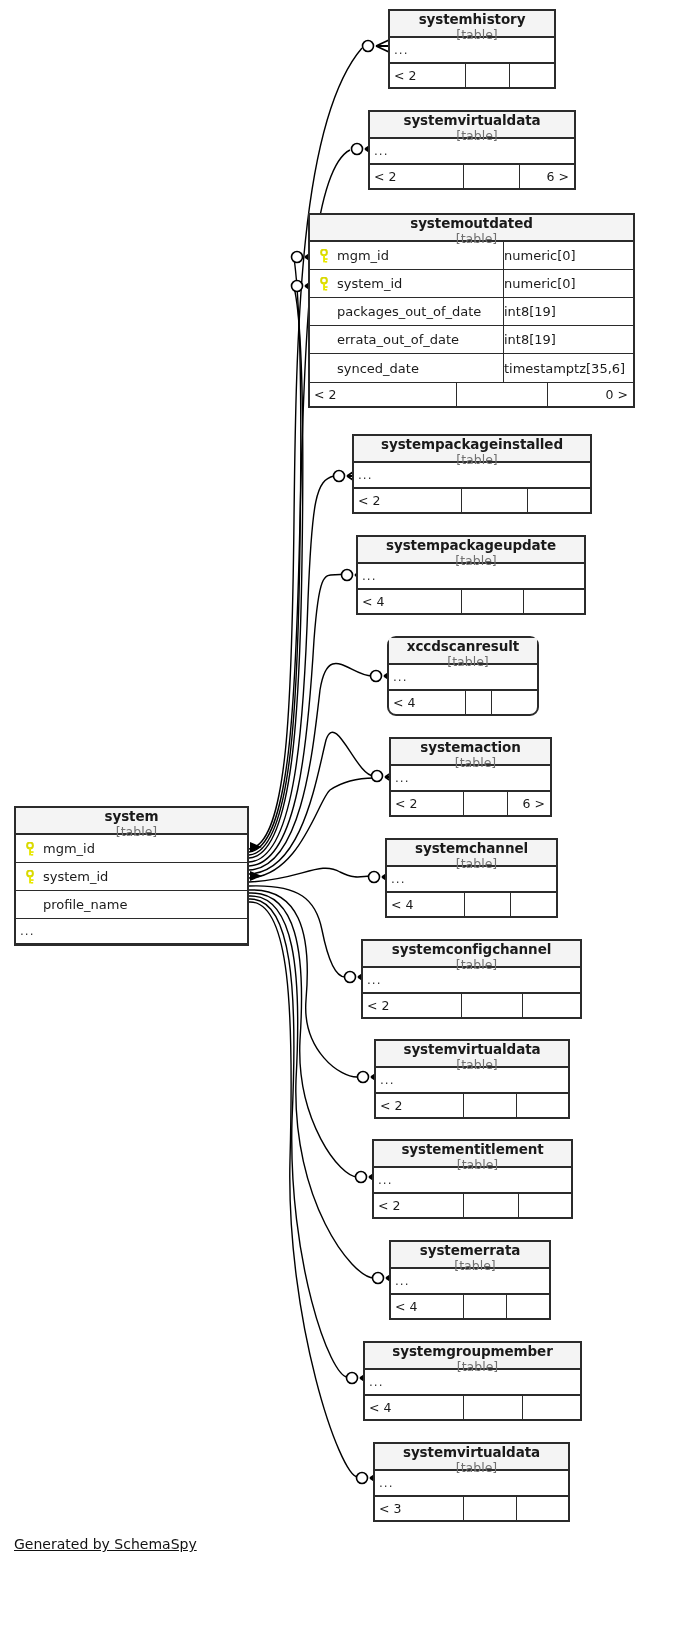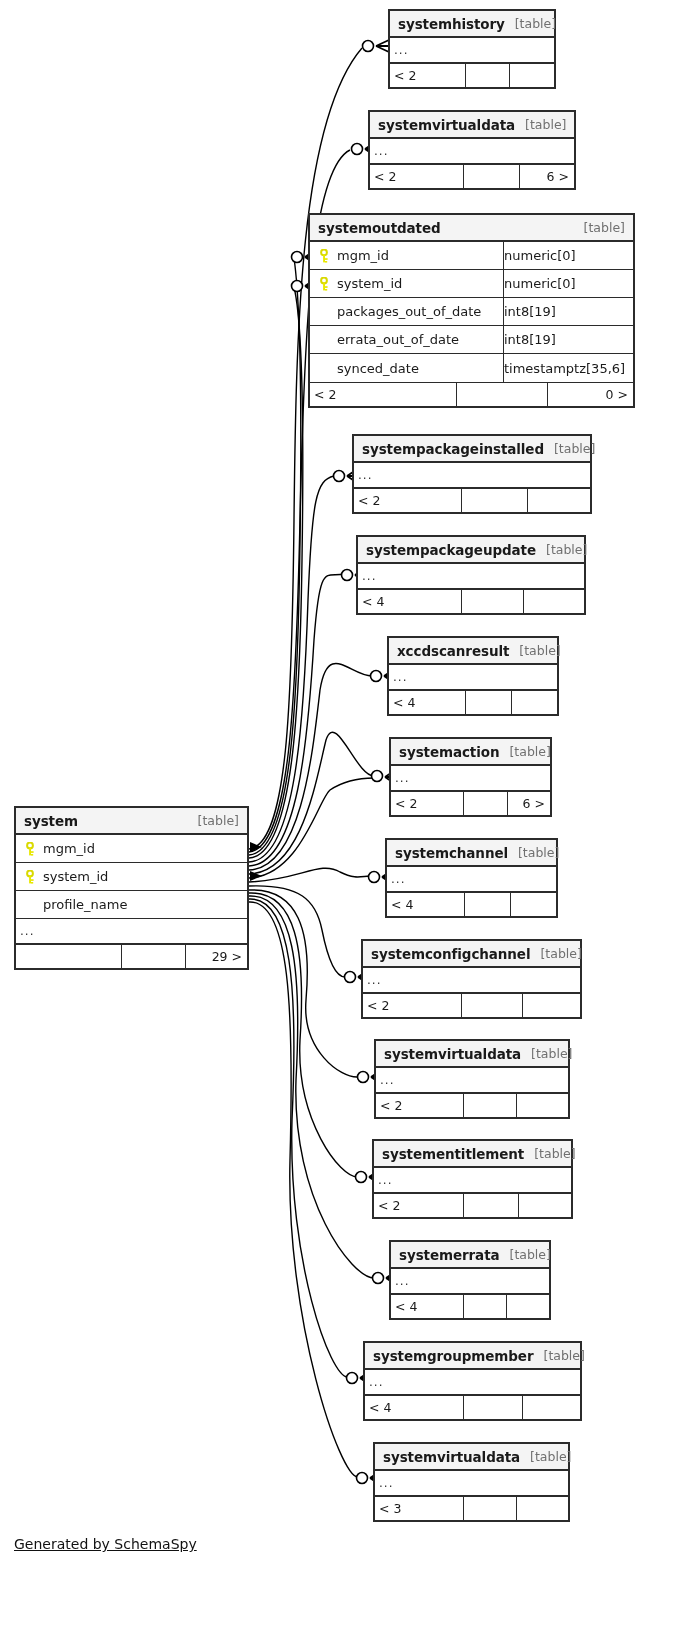--- a/index.html
+++ b/index.html
@@ -35,23 +35,24 @@
     font-size: 13px;
     color: #1a1a1a;
   }
   .tbl-header {
     box-sizing: border-box;
     background: #f4f4f4;
     border-bottom: 2px solid #2b2b2b;
     display: flex;
     align-items: center;
     justify-content: space-between;
-    padding: 0 8px;
+    padding: 0 0;
     height: 27px;
     white-space: nowrap;
+    flex-direction: column;
   }
   .tbl-name {
     font-weight: bold;
     font-size: 13.5px;
     letter-spacing: -0.1px;
   }
   .tbl-kind {
     color: #707070;
     font-size: 12.5px;
     padding-left: 10px;
@@ -345,21 +346,21 @@
         </div>
         <div class="tbl-rows">
           <div class="ellipsis-row">...</div>
         </div>
         <div class="tbl-footer">
           <div class="foot-cell foot-left" style="width: 104px;">&lt; 4</div>
           <div class="foot-cell foot-mid"></div>
           <div class="foot-cell foot-right" style="width: 60px;"></div>
         </div>
       </div>
-      <div class="table-node" style="left: 387px; top: 636px; width: 172px;">
+      <div class="table-node" style="left: 387px; top: 636px; width: 152px; border-radius: 9px;">
         <div class="tbl-header">
           <span class="tbl-name">xccdscanresult</span>
           <span class="tbl-kind">[table]</span>
         </div>
         <div class="tbl-rows">
           <div class="ellipsis-row">...</div>
         </div>
         <div class="tbl-footer">
           <div class="foot-cell foot-left" style="width: 77px;">&lt; 4</div>
           <div class="foot-cell foot-mid"></div>
@@ -511,22 +512,17 @@
             </div>
           </div>
           <div class="col-row">
             <div class="col-left">
               <span class="key-spacer"></span>
               <span class="col-name">profile_name</span>
             </div>
           </div>
           <div class="ellipsis-row">...</div>
         </div>
-        <div class="tbl-footer">
-          <div class="foot-cell foot-left" style="width: 106px;"></div>
-          <div class="foot-cell foot-mid"></div>
-          <div class="foot-cell foot-right" style="width: 61px;">29 &gt;</div>
-        </div>
       </div>
     </div>
 
   <div class="generated-by">Generated by SchemaSpy</div>
 </div>
 
 </body></html>

